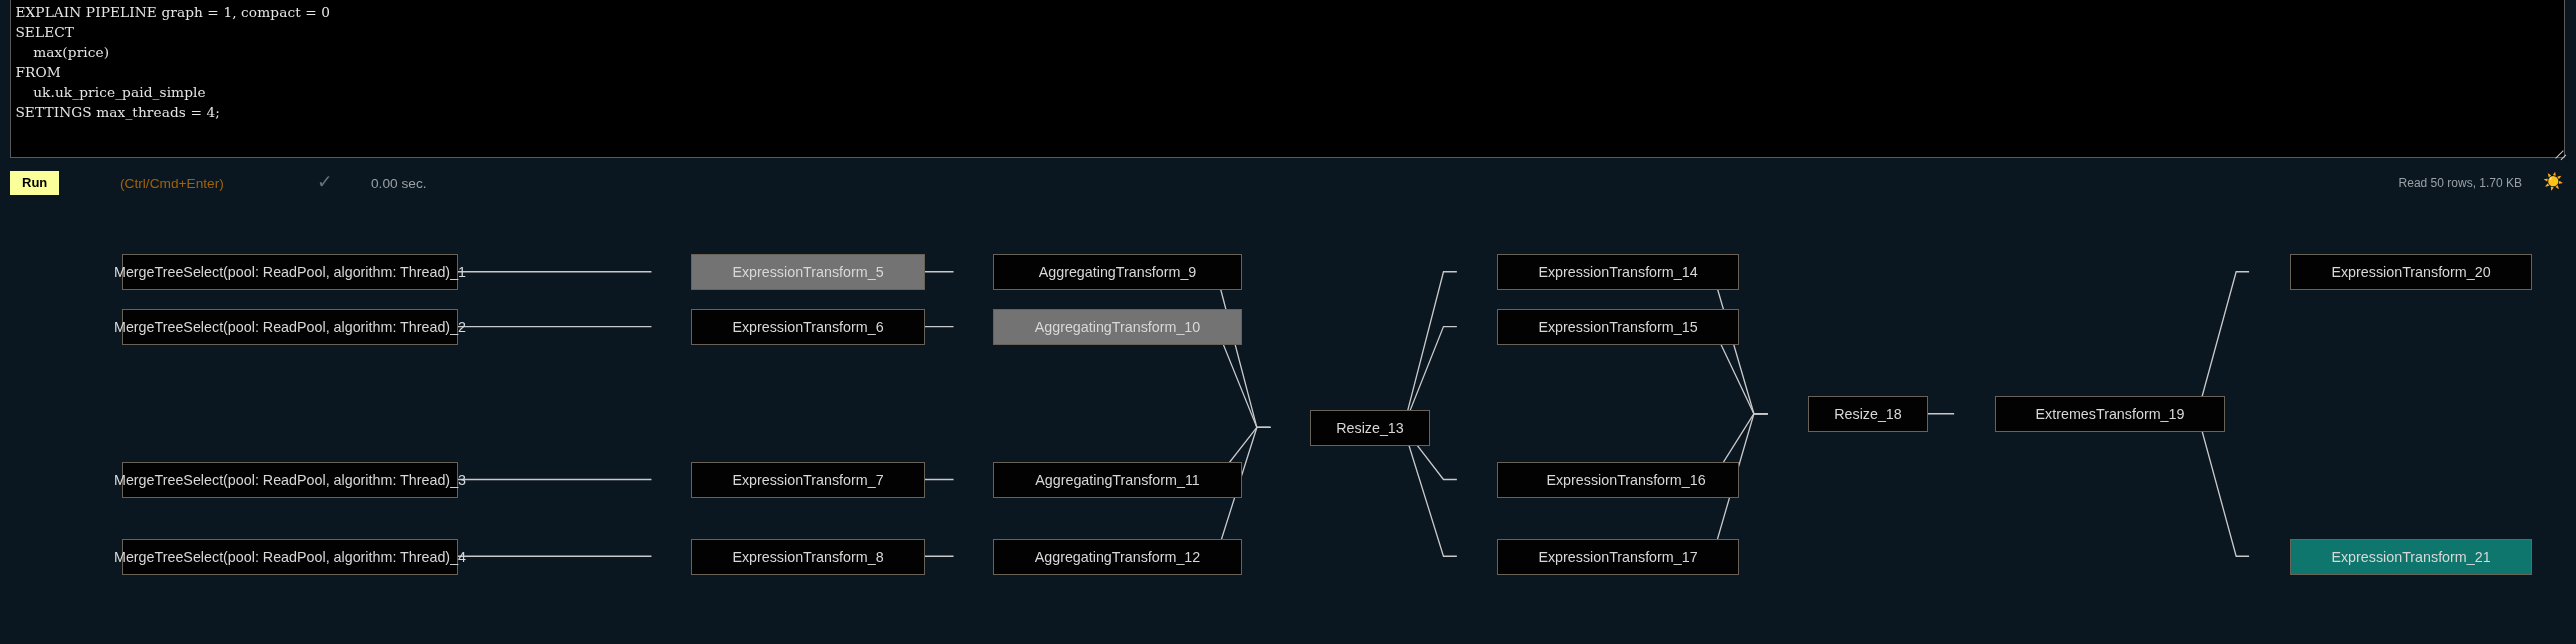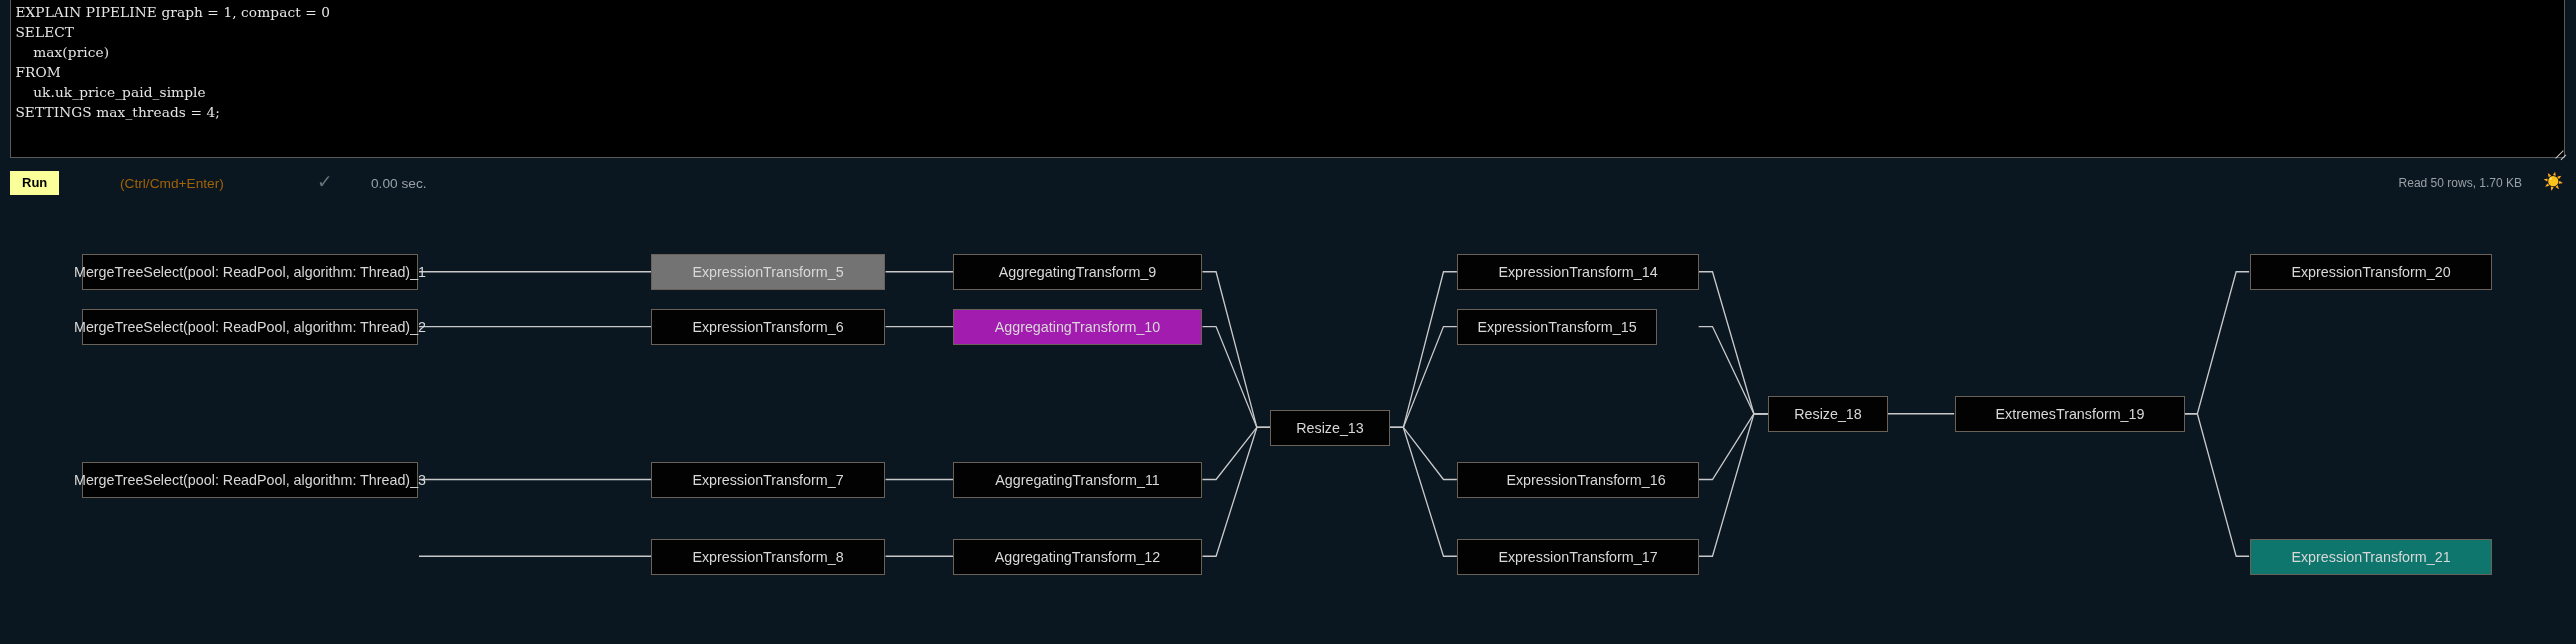--- a/index.html
+++ b/index.html
@@ -87,20 +87,21 @@
     position:absolute;
     background:#020202;
     border:1.1px solid #6b6257;
     box-sizing:border-box;
     color:#d8d8d8;
     font-size:14.3px;
     display:flex;align-items:center;justify-content:center;
     white-space:nowrap;
     z-index:2;
     cursor:default;
+    margin-left:40px;
   }
 </style>
 </head>
 <body>
 
 <div id="sql-editor-wrap">
   <textarea id="sql-editor" spellcheck="false" style="">EXPLAIN PIPELINE graph = 1, compact = 0
 SELECT
     max(price)
 FROM
@@ -147,51 +148,54 @@
 
 <div class="node" style="left: 82px; top: 53px; width: 336px; height: 36px; background: rgb(2, 2, 2); border-color: rgb(107, 98, 87);">
       <span>MergeTreeSelect(pool: ReadPool, algorithm: Thread)_1</span>
     </div>
     <div class="node" style="left: 82px; top: 108px; width: 336px; height: 36px; background: rgb(2, 2, 2); border-color: rgb(107, 98, 87);">
       <span>MergeTreeSelect(pool: ReadPool, algorithm: Thread)_2</span>
     </div>
     <div class="node" style="left: 82px; top: 261px; width: 336px; height: 36px; background: rgb(2, 2, 2); border-color: rgb(107, 98, 87);">
       <span>MergeTreeSelect(pool: ReadPool, algorithm: Thread)_3</span>
     </div>
+    <div class="node" style="left: 82px; top: 338px; width: 336px; height: 36px; background: rgb(2, 2, 2); border-color: rgb(107, 98, 87);">
+      <span>MergeTreeSelect(pool: ReadPool, algorithm: Thread)_4</span>
+    </div>
     <div class="node" style="left: 651px; top: 53px; width: 234px; height: 36px; background: #737373; border-color: rgb(107, 98, 87);">
       <span>ExpressionTransform_5</span>
     </div>
     <div class="node" style="left: 651px; top: 108px; width: 234px; height: 36px; background: rgb(2, 2, 2); border-color: rgb(107, 98, 87);">
       <span>ExpressionTransform_6</span>
     </div>
     <div class="node" style="left: 651px; top: 261px; width: 234px; height: 36px; background: rgb(2, 2, 2); border-color: rgb(107, 98, 87);">
       <span>ExpressionTransform_7</span>
     </div>
     <div class="node" style="left: 651px; top: 338px; width: 234px; height: 36px; background: rgb(2, 2, 2); border-color: rgb(107, 98, 87);">
       <span>ExpressionTransform_8</span>
     </div>
     <div class="node" style="left: 953px; top: 53px; width: 249px; height: 36px; background: rgb(2, 2, 2); border-color: rgb(107, 98, 87);">
       <span>AggregatingTransform_9</span>
     </div>
-    <div class="node" style="left: 953px; top: 108px; width: 249px; height: 36px; background: #a21caf; border-color: rgb(107, 98, 87);">
+    <div class="node" style="left: 953px; top: 108px; width: 249px; height: 36px; background: #737373; border-color: rgb(107, 98, 87);">
       <span>AggregatingTransform_10</span>
     </div>
     <div class="node" style="left: 953px; top: 261px; width: 249px; height: 36px; background: rgb(2, 2, 2); border-color: rgb(107, 98, 87);">
       <span>AggregatingTransform_11</span>
     </div>
     <div class="node" style="left: 953px; top: 338px; width: 249px; height: 36px; background: rgb(2, 2, 2); border-color: rgb(107, 98, 87);">
       <span>AggregatingTransform_12</span>
     </div>
     <div class="node" style="left: 1270px; top: 209px; width: 120px; height: 36px; background: rgb(2, 2, 2); border-color: rgb(107, 98, 87);">
       <span>Resize_13</span>
     </div>
     <div class="node" style="left: 1457px; top: 53px; width: 242px; height: 36px; background: rgb(2, 2, 2); border-color: rgb(107, 98, 87);">
       <span>ExpressionTransform_14</span>
     </div>
-    <div class="node" style="left: 1457px; top: 108px; width: 200px; height: 36px; background: rgb(2, 2, 2); border-color: rgb(107, 98, 87);">
+    <div class="node" style="left: 1457px; top: 108px; width: 242px; height: 36px; background: rgb(2, 2, 2); border-color: rgb(107, 98, 87);">
       <span>ExpressionTransform_15</span>
     </div>
     <div class="node" style="left: 1457px; top: 261px; width: 242px; height: 36px; background: rgb(2, 2, 2); border-color: rgb(107, 98, 87); padding-left: 16px;">
       <span>ExpressionTransform_16</span>
     </div>
     <div class="node" style="left: 1457px; top: 338px; width: 242px; height: 36px; background: rgb(2, 2, 2); border-color: rgb(107, 98, 87);">
       <span>ExpressionTransform_17</span>
     </div>
     <div class="node" style="left: 1768px; top: 195px; width: 120px; height: 36px; background: rgb(2, 2, 2); border-color: rgb(107, 98, 87);">
       <span>Resize_18</span>

